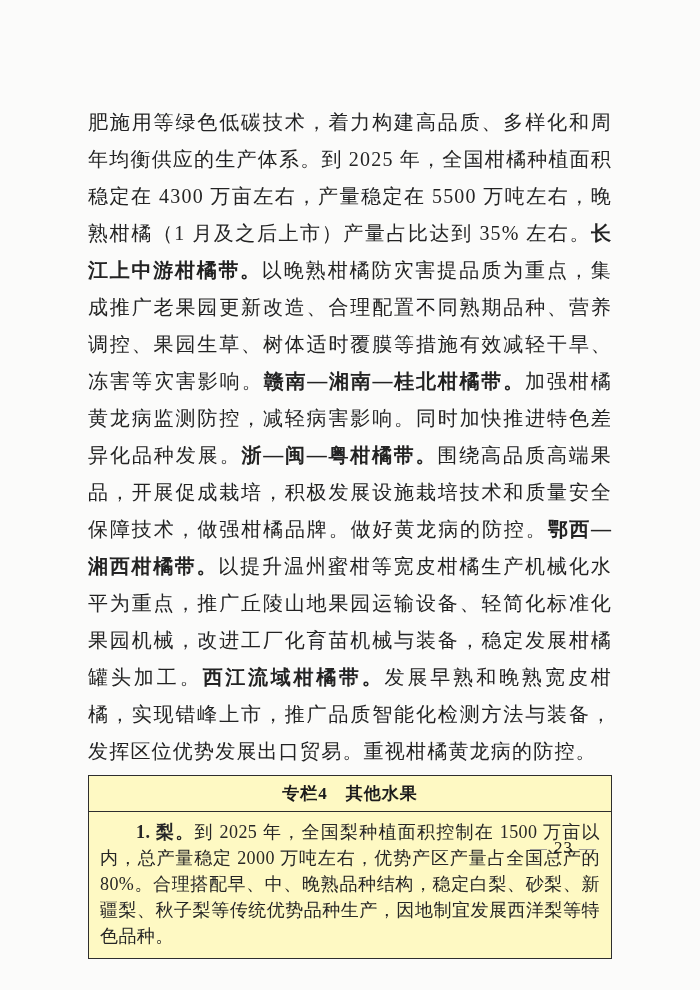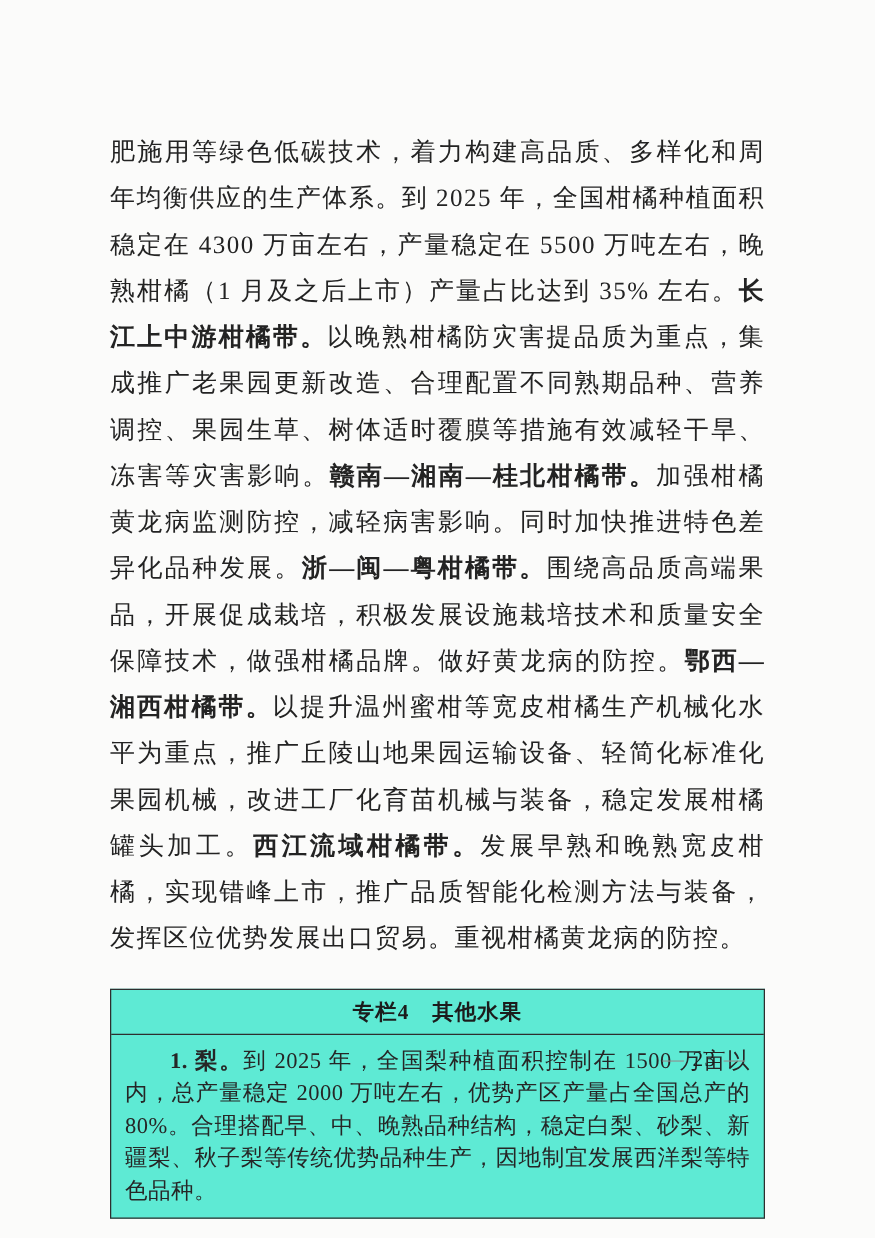--- a/index.html
+++ b/index.html
@@ -29,23 +29,23 @@
     letter-spacing: 1.2px;
     text-align: justify;
     text-justify: inter-ideograph;
     color: #232323;
   }
   .body-text .seg-bold {
     font-weight: 700;
     letter-spacing: 1px;
   }
   .panel {
-    margin-top: 21px;
+    margin-top: 5px;
     border: 1.5px solid #2e2e2e;
-    background: #5eead4;
+    background: #fef9c3;
     font-family: Liberation Serif, serif;
   }
   .panel-header {
     border-bottom: 1.5px solid #2e2e2e;
     text-align: center;
     font-weight: 700;
     font-size: 17px;
     line-height: 35px;
     height: 35px;
     color: #1c1c1c;

